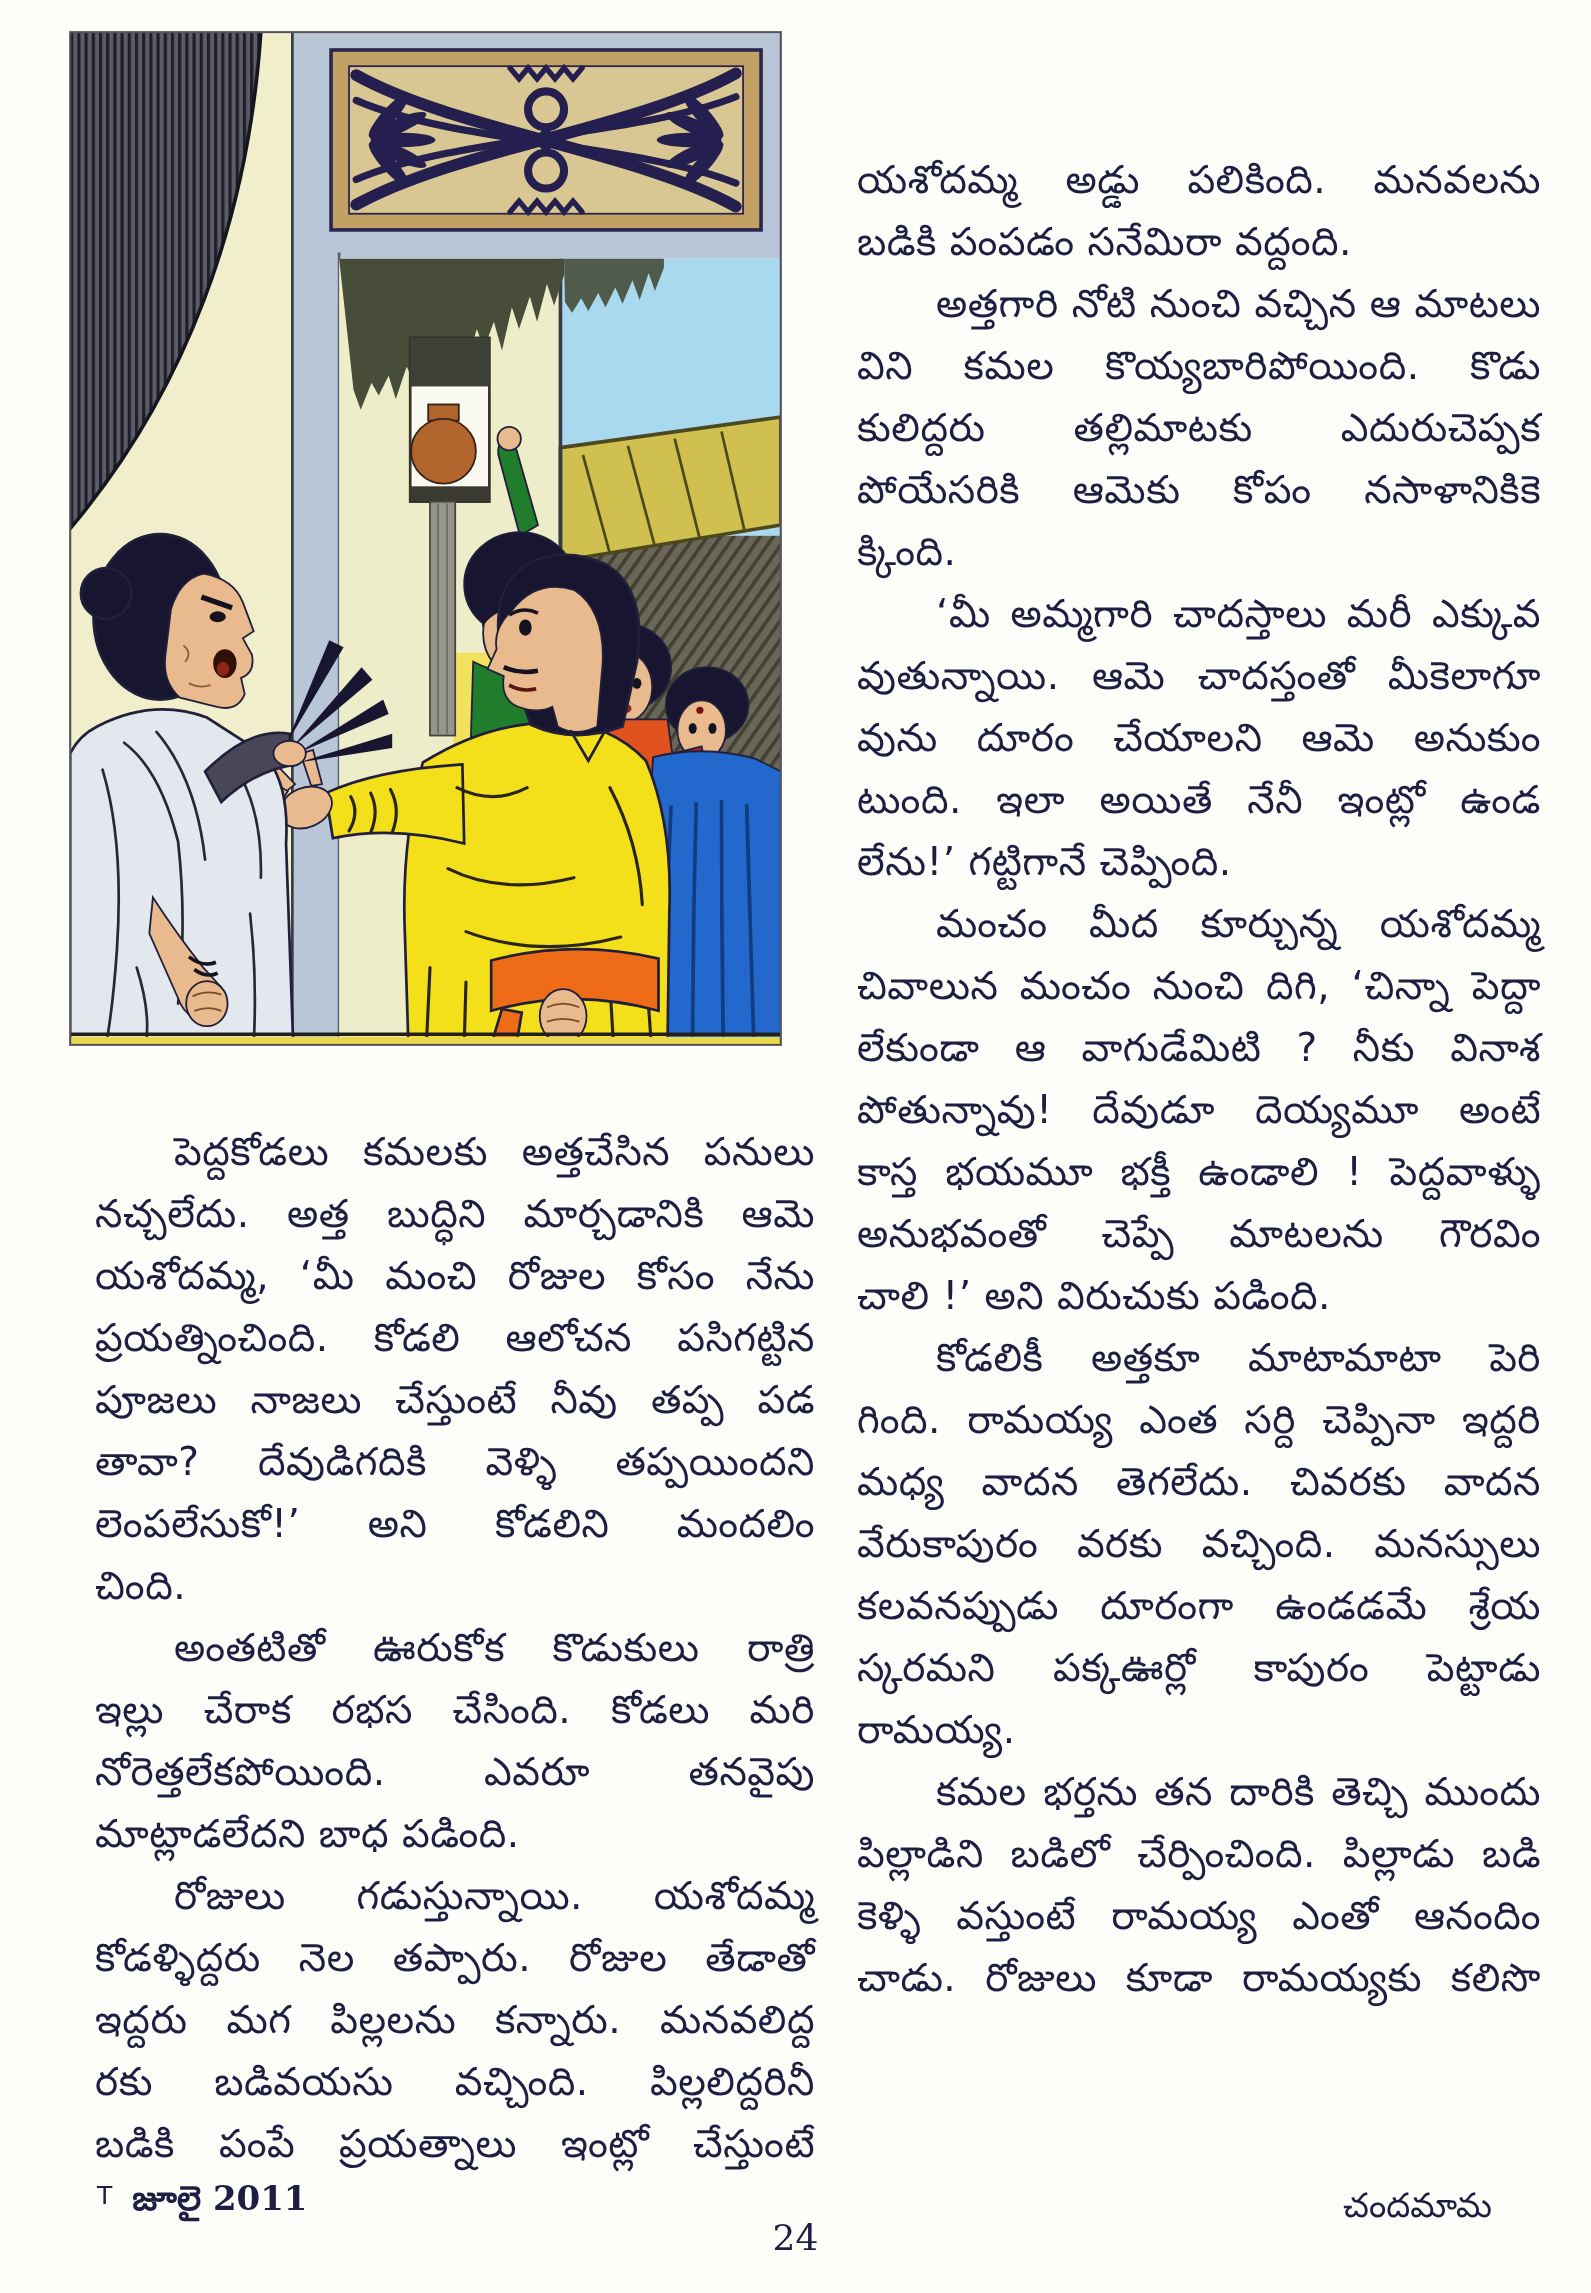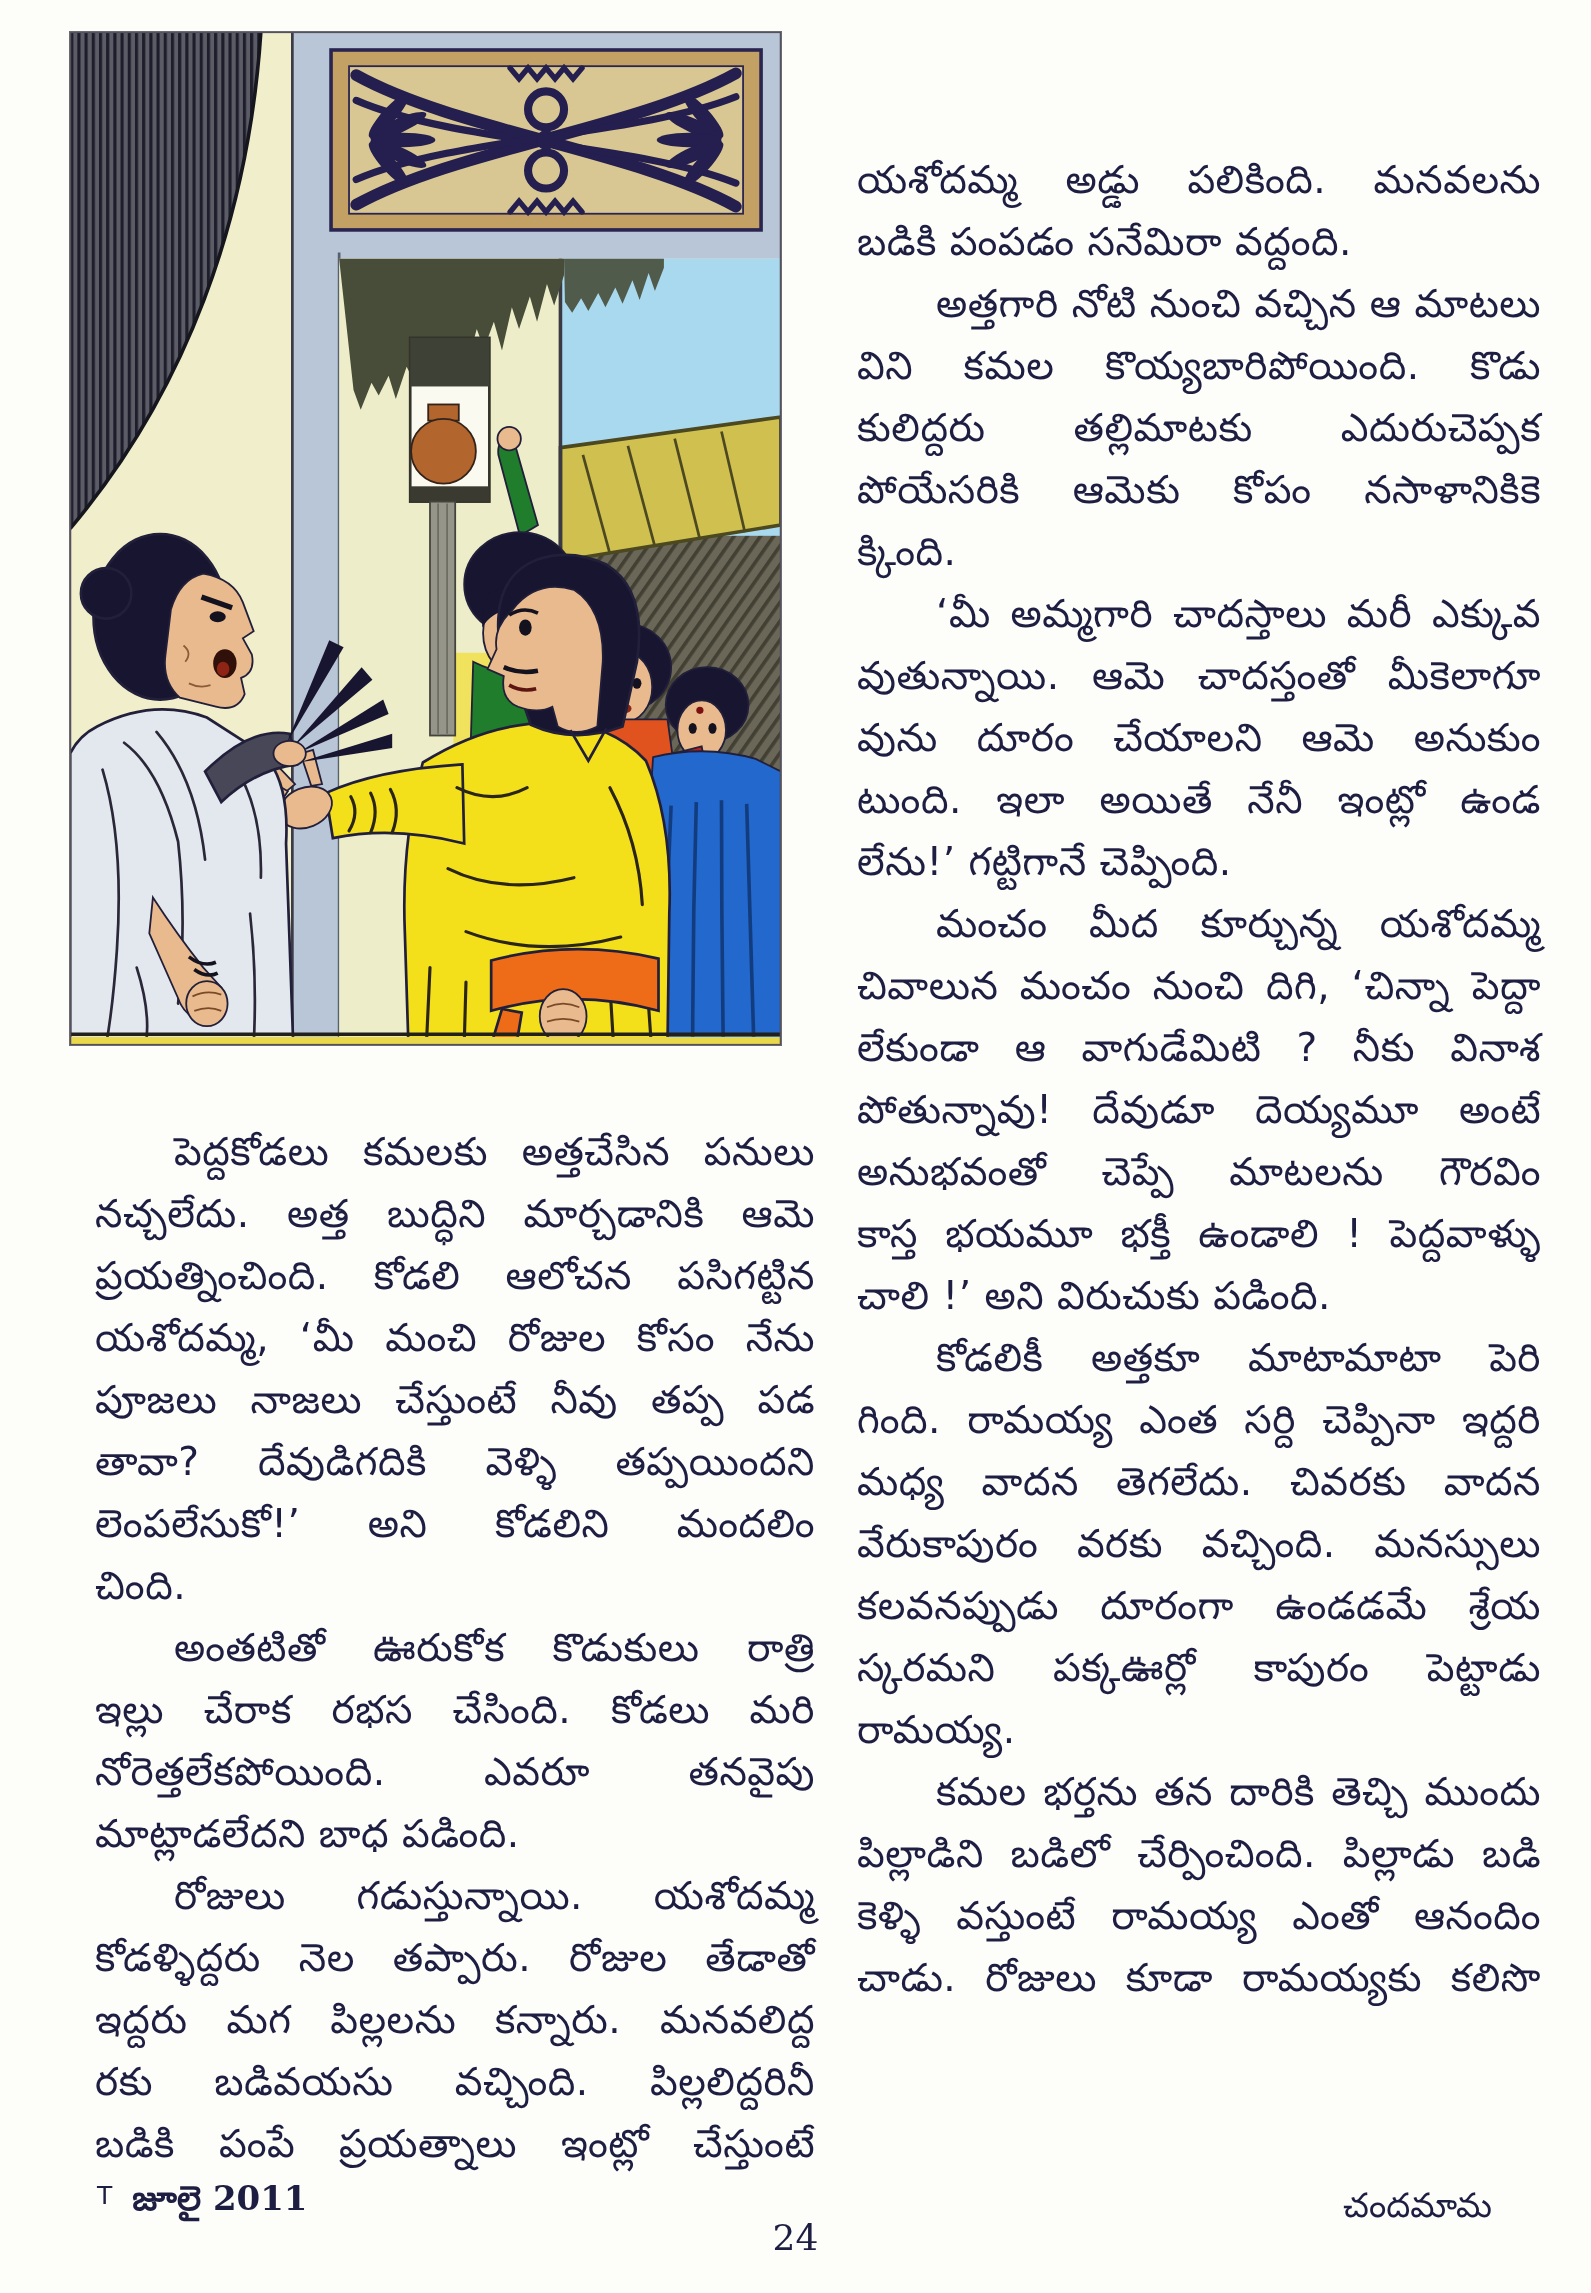--- a/index.html
+++ b/index.html
@@ -239,22 +239,22 @@
 
       <line x1="0" y1="1114" x2="790" y2="1114" stroke="#22201c" stroke-width="4"></line>
       <rect x="0" y="1117" width="790" height="9" fill="#e8d84a"></rect>
       <rect x="0.5" y="0.5" width="789" height="1125" fill="none" stroke="#55525e" stroke-width="1.5"></rect>
     </svg>
   </figure>
 
   <section class="col left">
       <div class="tline indent">పెద్దకోడలు కమలకు అత్తచేసిన పనులు</div>
       <div class="tline">నచ్చలేదు. అత్త బుద్ధిని మార్చడానికి ఆమె</div>
+      <div class="tline">యశోదమ్మ, ‘మీ మంచి రోజుల కోసం నేను</div>
       <div class="tline">ప్రయత్నించింది. కోడలి ఆలోచన పసిగట్టిన</div>
-      <div class="tline">యశోదమ్మ, ‘మీ మంచి రోజుల కోసం నేను</div>
       <div class="tline">పూజలు నాజలు చేస్తుంటే నీవు తప్ప పడ</div>
       <div class="tline">తావా? దేవుడిగదికి వెళ్ళి తప్పయిందని</div>
       <div class="tline">లెంపలేసుకో!’ అని కోడలిని మందలిం</div>
       <div class="tline end">చింది.</div>
       <div class="tline indent">అంతటితో ఊరుకోక కొడుకులు రాత్రి</div>
       <div class="tline">ఇల్లు చేరాక రభస చేసింది. కోడలు మరి</div>
       <div class="tline">నోరెత్తలేకపోయింది. ఎవరూ తనవైపు</div>
       <div class="tline end">మాట్లాడలేదని బాధ పడింది.</div>
       <div class="tline indent">రోజులు గడుస్తున్నాయి. యశోదమ్మ</div>
       <div class="tline">కోడళ్ళిద్దరు నెల తప్పారు. రోజుల తేడాతో</div>
@@ -272,22 +272,22 @@
       <div class="tline end">క్కింది.</div>
       <div class="tline indent">‘మీ అమ్మగారి చాదస్తాలు మరీ ఎక్కువ</div>
       <div class="tline">వుతున్నాయి. ఆమె చాదస్తంతో మీకెలాగూ</div>
       <div class="tline">వును దూరం చేయాలని ఆమె అనుకుం</div>
       <div class="tline">టుంది. ఇలా అయితే నేనీ ఇంట్లో ఉండ</div>
       <div class="tline end">లేను!’ గట్టిగానే చెప్పింది.</div>
       <div class="tline indent">మంచం మీద కూర్చున్న యశోదమ్మ</div>
       <div class="tline">చివాలున మంచం నుంచి దిగి, ‘చిన్నా పెద్దా</div>
       <div class="tline">లేకుండా ఆ వాగుడేమిటి ? నీకు వినాశ</div>
       <div class="tline">పోతున్నావు! దేవుడూ దెయ్యమూ అంటే</div>
+      <div class="tline">కాస్త భయమూ భక్తీ ఉండాలి ! పెద్దవాళ్ళు</div>
       <div class="tline">అనుభవంతో చెప్పే మాటలను గౌరవిం</div>
-      <div class="tline">కాస్త భయమూ భక్తీ ఉండాలి ! పెద్దవాళ్ళు</div>
       <div class="tline end">చాలి !’ అని విరుచుకు పడింది.</div>
       <div class="tline indent">కోడలికీ అత్తకూ మాటామాటా పెరి</div>
       <div class="tline">గింది. రామయ్య ఎంత సర్ది చెప్పినా ఇద్దరి</div>
       <div class="tline">మధ్య వాదన తెగలేదు. చివరకు వాదన</div>
       <div class="tline">వేరుకాపురం వరకు వచ్చింది. మనస్సులు</div>
       <div class="tline">కలవనప్పుడు దూరంగా ఉండడమే శ్రేయ</div>
       <div class="tline">స్కరమని పక్కఊర్లో కాపురం పెట్టాడు</div>
       <div class="tline end">రామయ్య.</div>
       <div class="tline indent">కమల భర్తను తన దారికి తెచ్చి ముందు</div>
       <div class="tline">పిల్లాడిని బడిలో చేర్పించింది. పిల్లాడు బడి</div>

